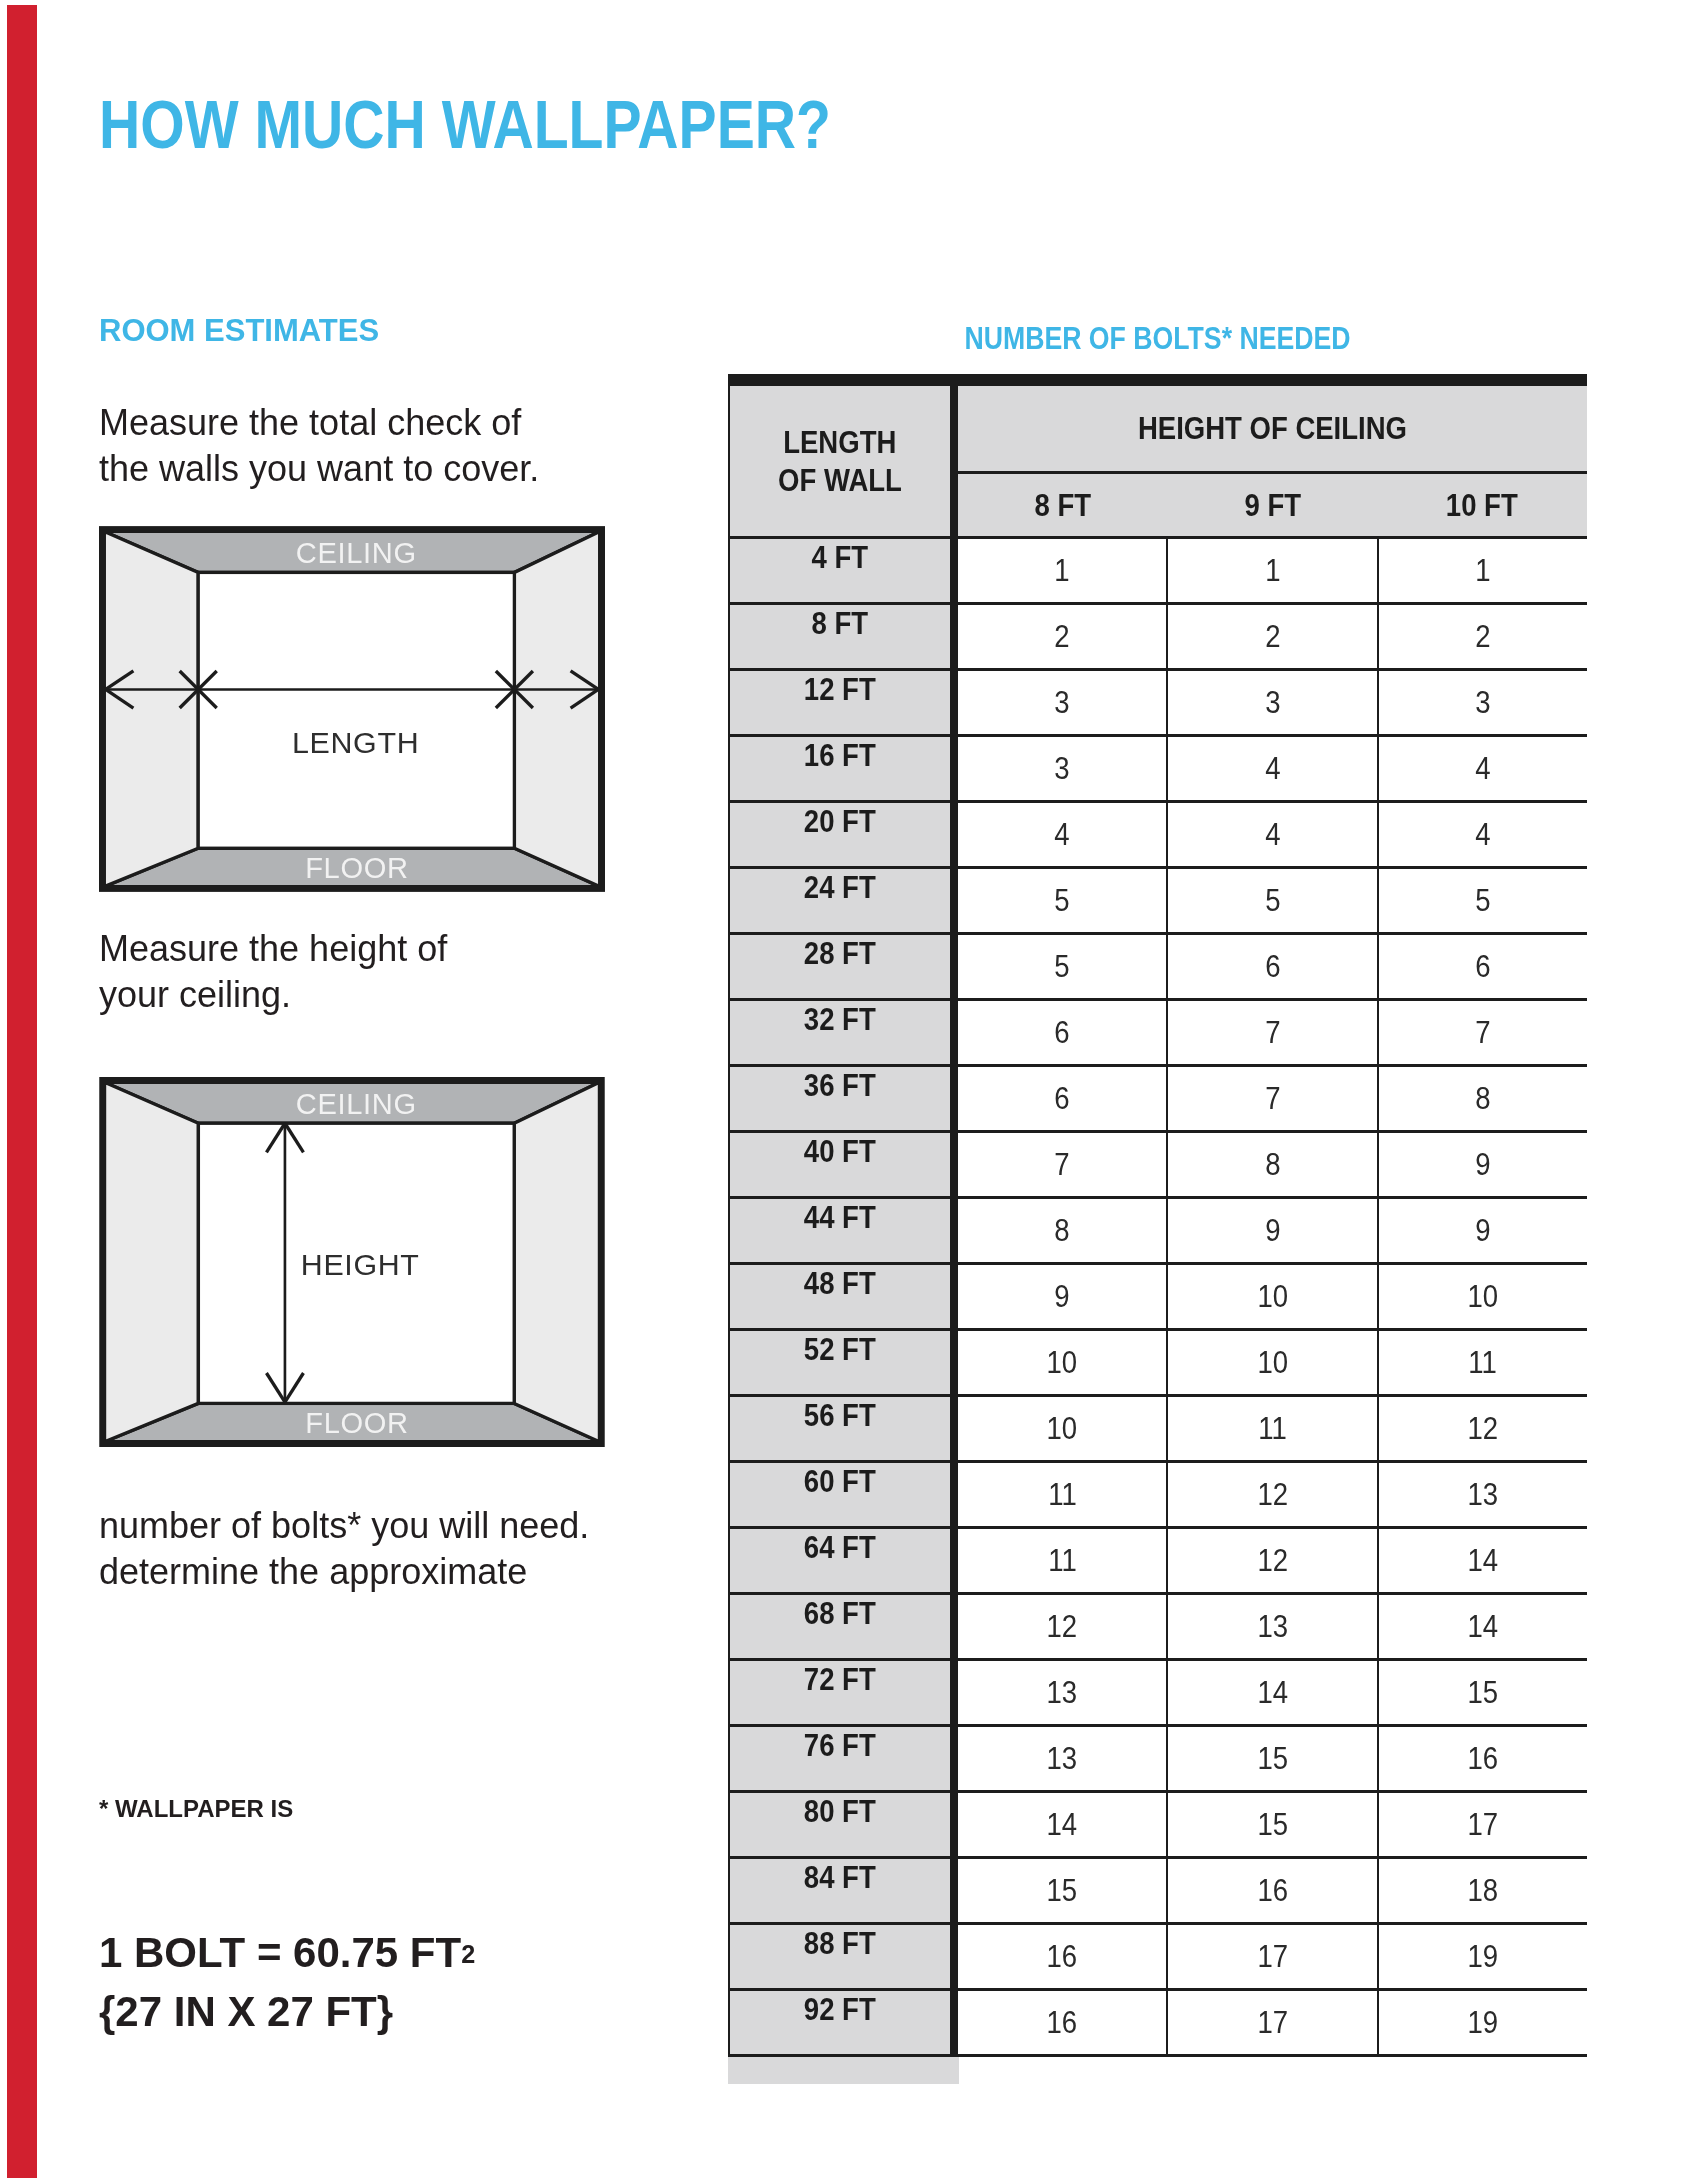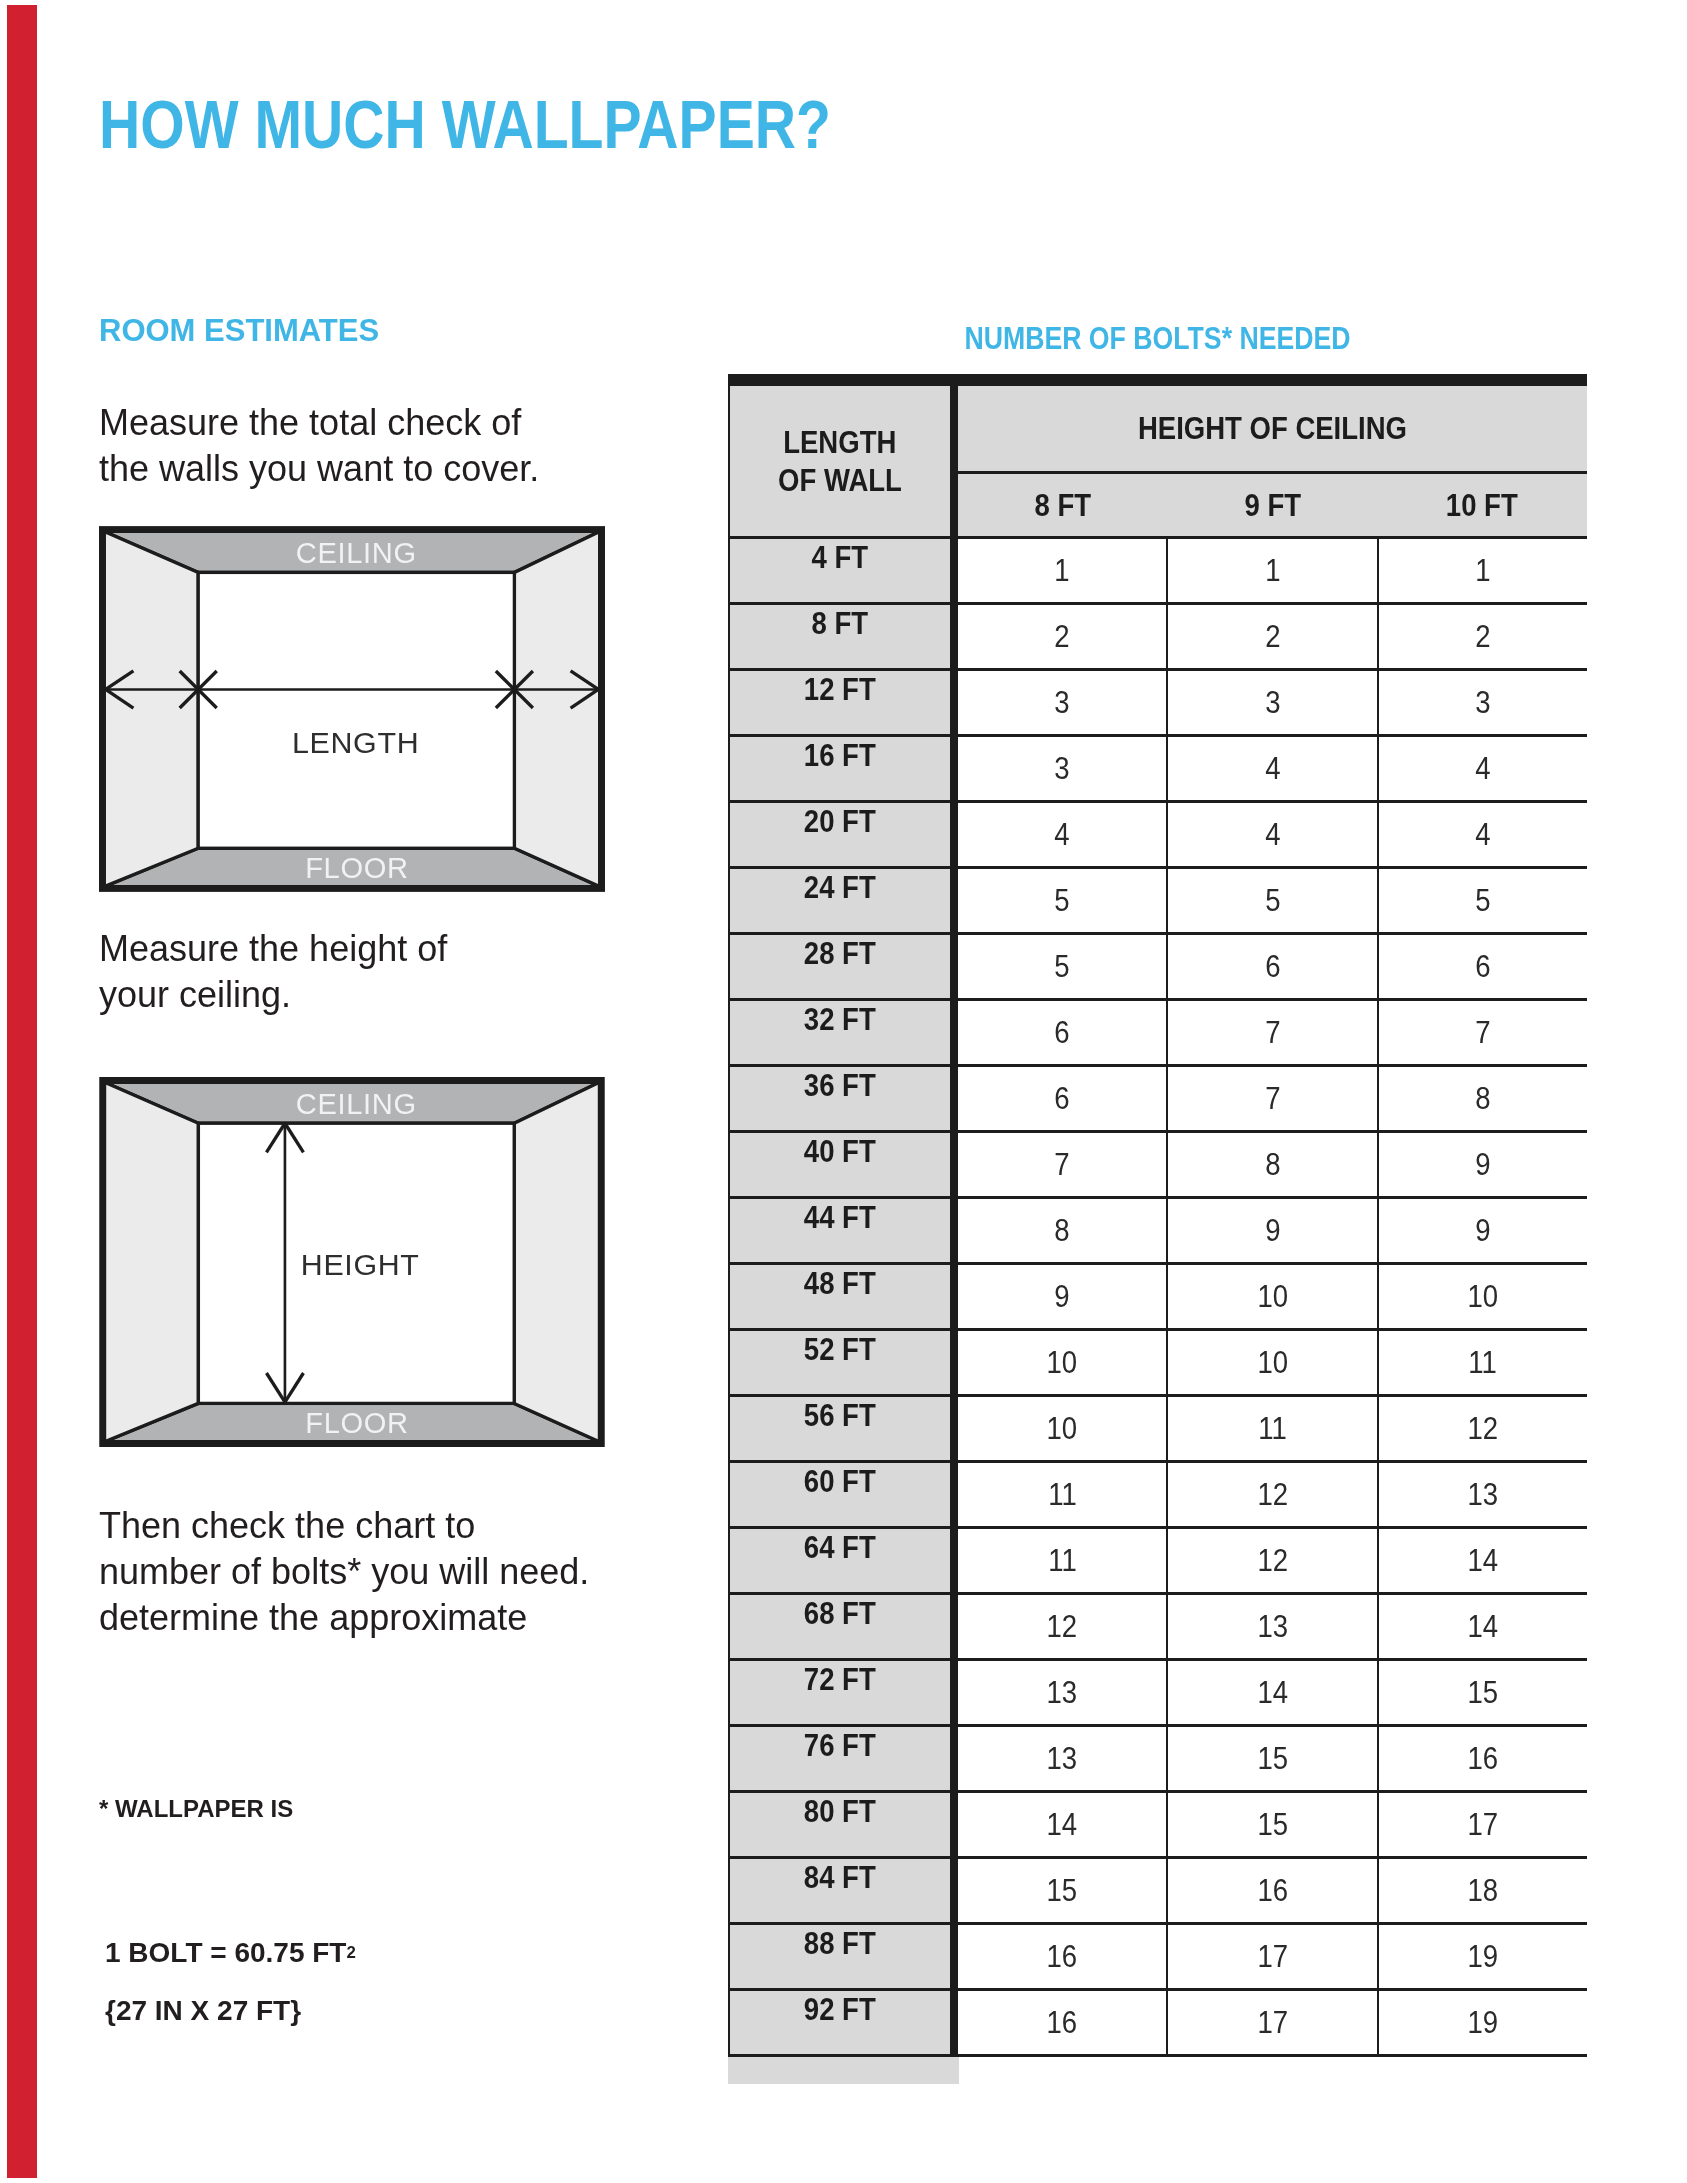--- a/index.html
+++ b/index.html
@@ -26,21 +26,21 @@
 
   
   .para{left:99px;font-size:36px;line-height:46px;color:#221e1f;}
   .p1{top:400px;}
   .p2{top:926px;}
   .p3{top:1503px;}
 
   
   .fnote{left:99px;top:1786px;font-size:24px;line-height:46px;font-weight:bold;color:#221e1f;}
   .fnote .ind{padding-left:36px;}
-  .boltinfo{left:105px;top:1924px;font-size:28px;line-height:58px;font-weight:bold;color:#221e1f;}
+  .boltinfo{left:99px;top:1924px;font-size:42px;line-height:58px;font-weight:bold;color:#221e1f;}
   .boltinfo sup{font-size:60%;vertical-align:4px;}
 
   
   .diag1{left:99px;top:526px;width:506px;height:366px;}
   .diag2{left:99px;top:1077px;width:506px;height:370px;}
 
   
   .tbl{left:728px;top:374px;width:859px;}
   .tbl-topbar{height:12px;background:#1c1c1c;}
   .tbl-header{display:flex;background:#d9d9da;border-left:2.6px solid #1c1c1c;height:150px;box-sizing:border-box;}
@@ -121,21 +121,20 @@
     <line x1="281" y1="70" x2="309" y2="114"></line>
     <line x1="281" y1="492" x2="253" y2="448"></line>
     <line x1="281" y1="492" x2="309" y2="448"></line>
   </g>
   <text x="389" y="56" text-anchor="middle" font-size="44" letter-spacing="1" fill="#f2f2f2">CEILING</text>
   <text x="305" y="300" font-size="46" letter-spacing="1" fill="#2e2e2e">HEIGHT</text>
   <text x="390" y="539" text-anchor="middle" font-size="44" letter-spacing="1" fill="#f2f2f2">FLOOR</text>
 </svg>
 
 <div class="abs para p3">
-  <div>Then check the chart to</div>
   <div>number of bolts* you will need.</div>
   <div>determine the approximate</div>
 </div>
 
 <div class="abs fnote">
   <div><span>*</span> <span>WALLPAPER IS</span></div>
 </div>
 
 <div class="abs boltinfo">
   <div><span>1 BOLT = 60.75 FT</span><sup>2</sup></div>

